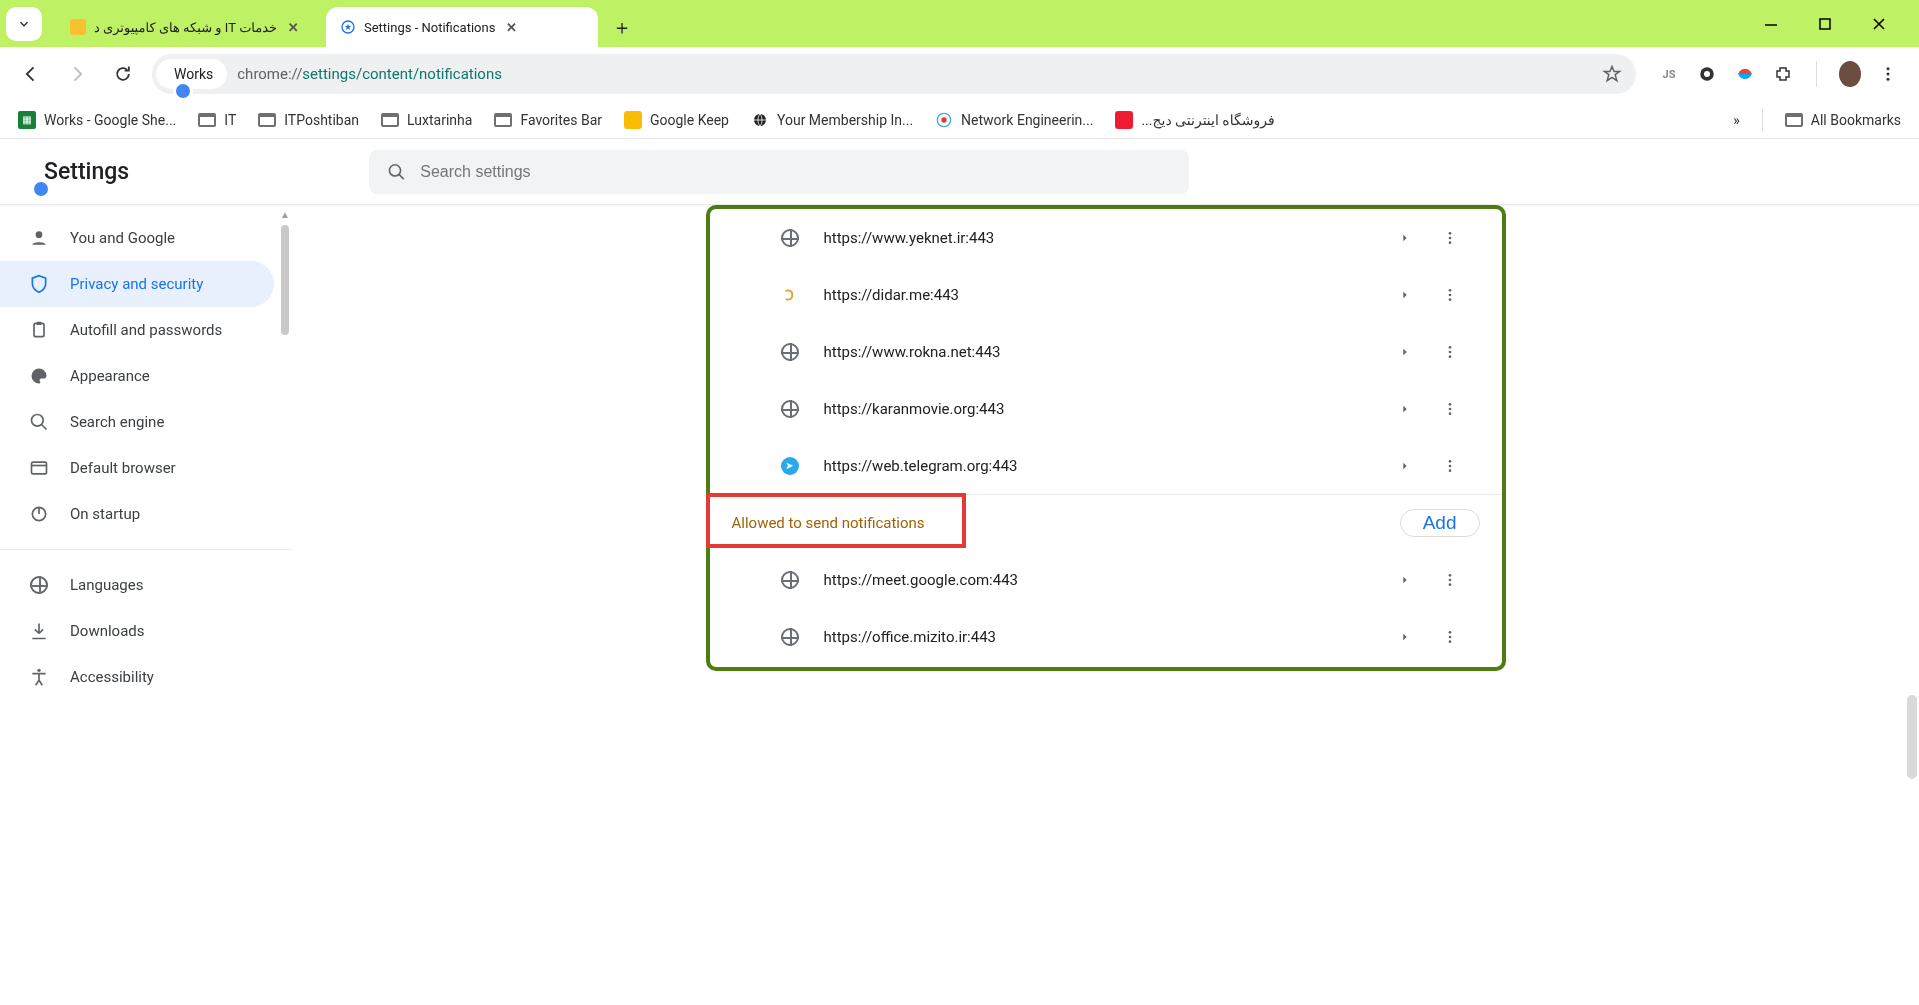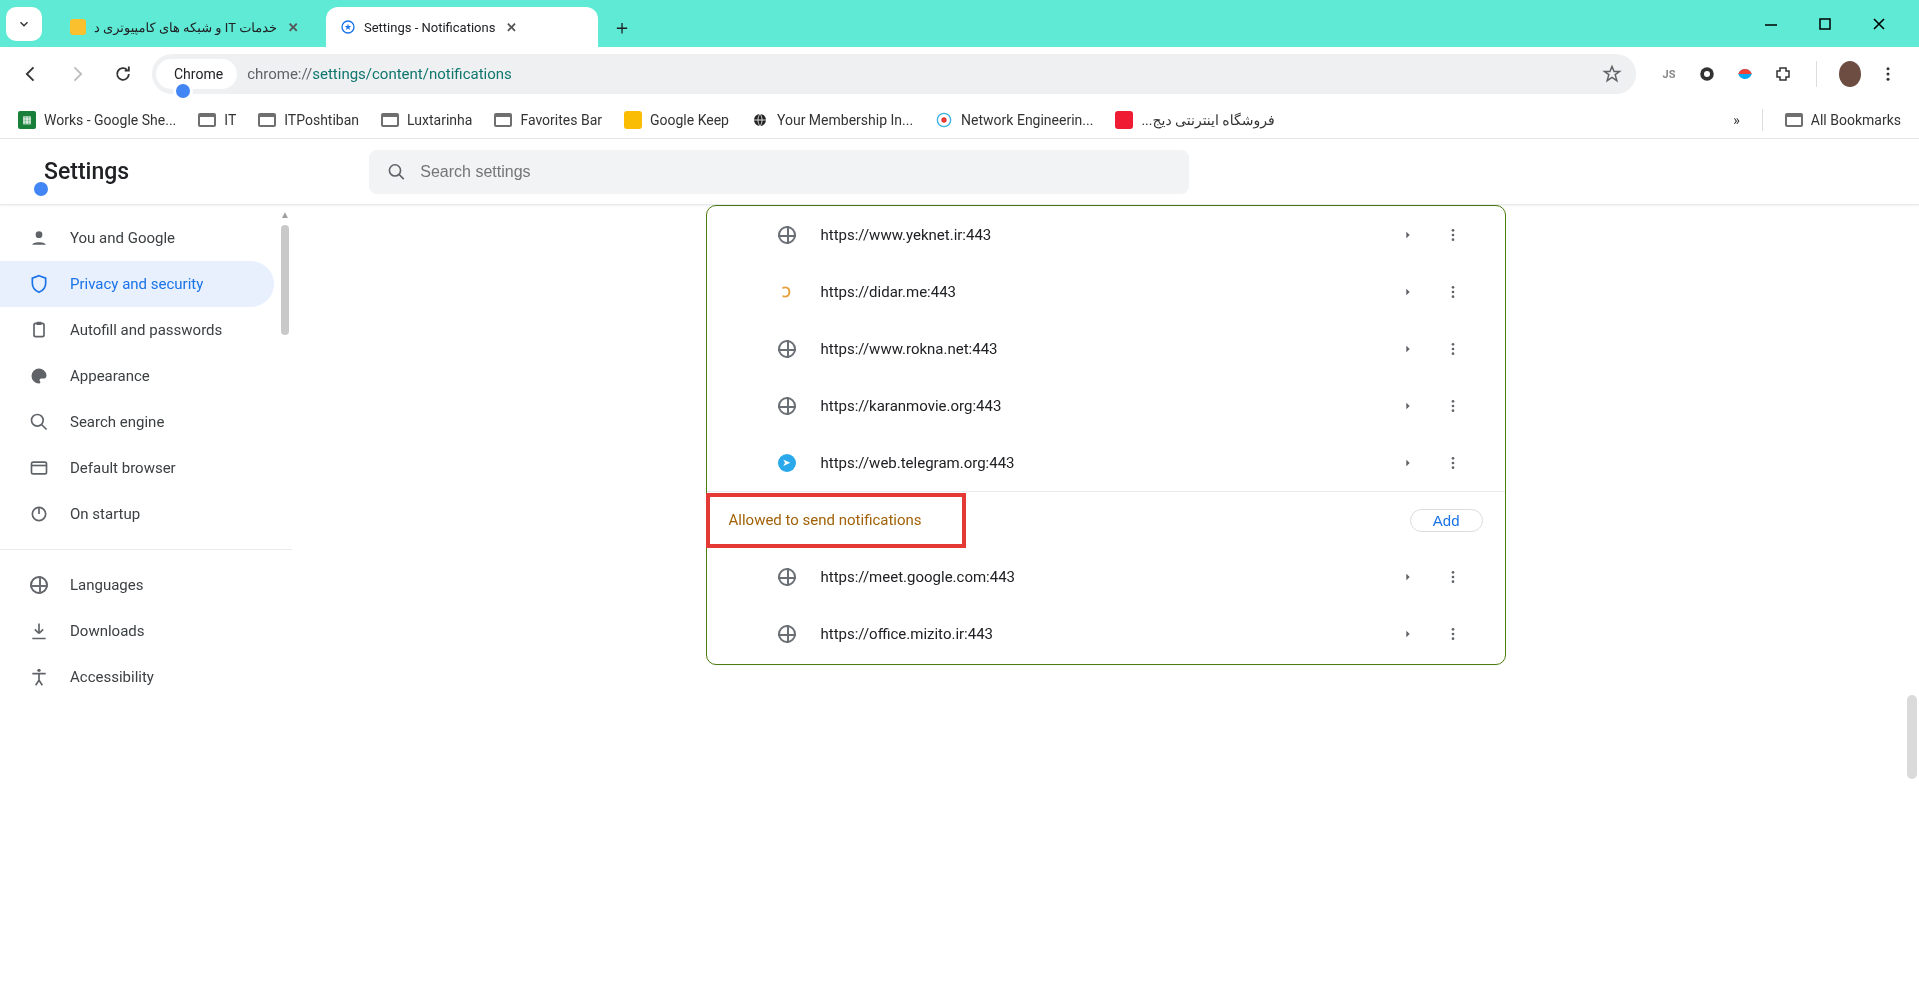--- a/index.html
+++ b/index.html
@@ -1,19 +1,19 @@
 <!DOCTYPE html>
 <html><head>
 <meta charset="utf-8">
 <style>
   * { box-sizing: border-box; margin: 0; padding: 0; }
   body { font-family: "Segoe UI", Roboto, Arial, sans-serif; font-size: 14px; color: #202124; background: #fff; width: 1919px; height: 1005px; overflow: hidden; }
 
   
-  .tabstrip { background: #5eead4; height: 47px; display: flex; align-items: flex-end; padding-left: 6px; position: relative; }
+  .tabstrip { background: #bef264; height: 47px; display: flex; align-items: flex-end; padding-left: 6px; position: relative; }
   .tabstrip .tab-arrow-box { width: 36px; height: 34px; background: #fff; border-radius: 10px; display: flex; align-items: center; justify-content: center; margin-bottom: 6px; margin-right: 14px; }
   .browser-tab { height: 40px; display: flex; align-items: center; padding: 0 14px 0 14px; gap: 8px; font-size: 13px; max-width: 280px; }
   .browser-tab .fav { width: 16px; height: 16px; flex: 0 0 16px; display: flex; align-items: center; justify-content: center; }
   .browser-tab .title { white-space: nowrap; overflow: hidden; text-overflow: ellipsis; }
   .browser-tab .close { width: 16px; height: 16px; display: flex; align-items: center; justify-content: center; color: #555; font-weight: 600; cursor: pointer; }
   .browser-tab.inactive { background: transparent; }
   .browser-tab.active { background: #fff; border-radius: 12px 12px 0 0; }
   .new-tab-btn { width: 28px; height: 28px; margin-left: 10px; margin-bottom: 6px; display: flex; align-items: center; justify-content: center; font-size: 20px; cursor: pointer; }
   .window-ctrls { position: absolute; right: 8px; top: 0; height: 47px; display: flex; align-items: center; gap: 30px; padding-right: 20px; }
   .window-ctrls .wc { width: 24px; height: 24px; display: flex; align-items: center; justify-content: center; cursor: pointer; }
@@ -59,31 +59,31 @@
   .side-item { height: 46px; display: flex; align-items: center; gap: 20px; padding: 0 0 0 28px; font-size: 15px; color: #3c4043; cursor: pointer; border-radius: 0 23px 23px 0; margin-right: 18px; }
   .side-item .icon { width: 22px; height: 22px; display:flex; align-items:center; justify-content:center; color:#5f6368; }
   .side-item.active { background: #e8f0fe; color: #1a73e8; }
   .side-item.active .icon { color: #1a73e8; }
   .side-sep { height: 1px; background: #e8eaed; margin: 12px 0; }
 
   
   .main { flex: 1; display: flex; justify-content: center; overflow: hidden; position: relative; }
   .main::after { 
     content:""; position:absolute; right:2px; top:490px; width:10px; height:84px; background:#dadada; border-radius:5px; }
-  .card { width: 800px; border: 1px solid #4d7c0f; border-radius: 10px; background:#fff; margin-top: 0; padding-bottom: 2px;  box-shadow: 0 1px 1px rgba(0,0,0,0.03); }
+  .card { width: 800px; border: 4px solid #4d7c0f; border-radius: 10px; background:#fff; margin-top: 0; padding-bottom: 2px;  box-shadow: 0 1px 1px rgba(0,0,0,0.03); }
   .site-row { height: 57px; display: flex; align-items: center; padding: 0 26px 0 68px; position: relative; }
   .site-row .favwrap { width: 24px; height:24px; margin-right: 22px; display:flex; align-items:center; justify-content:center; color:#5f6368;}
   .site-row .url { font-size: 15px; color:#202124; }
   .site-row .arrow { margin-left: auto; color:#5f6368; width: 34px; text-align:center; cursor:pointer; }
   .site-row .kebab { color:#5f6368; width: 34px; text-align:center; margin-left: 8px; cursor:pointer;}
   .divider-row { height: 1px; background: #e8eaed; }
 
   .section-head { display:flex; align-items:center; padding: 0 22px; height: 56px; }
   .section-head .label { color:#a16207; font-size:15px; }
-  .section-head .add-btn { margin-left:auto; border:1px solid #dadce0; color:#1a73e8; font-size:15px; padding: 2px 22px; border-radius: 20px; cursor:pointer; background:#fff;}
+  .section-head .add-btn { margin-left:auto; border:1px solid #dadce0; color:#1a73e8; font-size:19px; padding: 2px 22px; border-radius: 20px; cursor:pointer; background:#fff;}
   .red-box { position:absolute; border:4px solid #e53935; pointer-events:none; }
 
   .globe { width:18px;height:18px;border:2px solid #6a6f75;border-radius:50%;position:relative;}
   .globe::before{content:"";position:absolute;left:7px;top:-2px;bottom:-2px;width:2px;background:#6a6f75;}
   .globe::after{content:"";position:absolute;top:7px;left:-2px;right:-2px;height:2px;background:#6a6f75;}
 
   .folder-ic{width:18px;height:14px;border:2px solid #6f6f6f;border-top-width:4px;border-radius:2px;}
 
   .chrome-multi {
     width:28px;height:28px;border-radius:50%;
@@ -159,21 +159,21 @@
   <div class="tb-btn">
       <svg width="20" height="20" viewBox="0 0 24 24">
         <path d="M19 12a7 7 0 1 1-2.05-4.95" fill="none" stroke="#333" stroke-width="2.2"></path>
         <path d="M19 3v5h-5" fill="none" stroke="#333" stroke-width="2.2"></path>
       </svg>
     </div>
 
   <div class="omnibox">
     <div class="site-chip">
       <span><span class="chrome-multi" style="width:18px;height:18px;"></span></span>
-      <span>Chrome</span>
+      <span>Works</span>
     </div>
     <span class="url">
       <span style="color:#5f6368;">chrome://</span><span class="path">settings/content/notifications</span>
     </span>
     <span class="star">
       <svg width="20" height="20" viewBox="0 0 24 24">
           <path d="M12 3l2.5 6H21l-5.2 3.8L17.8 20 12 16l-5.8 4 2-7.2L3 9h6.5z" fill="none" stroke="#5f6368" stroke-width="1.8"></path>
         </svg>
     </span>
   </div>

